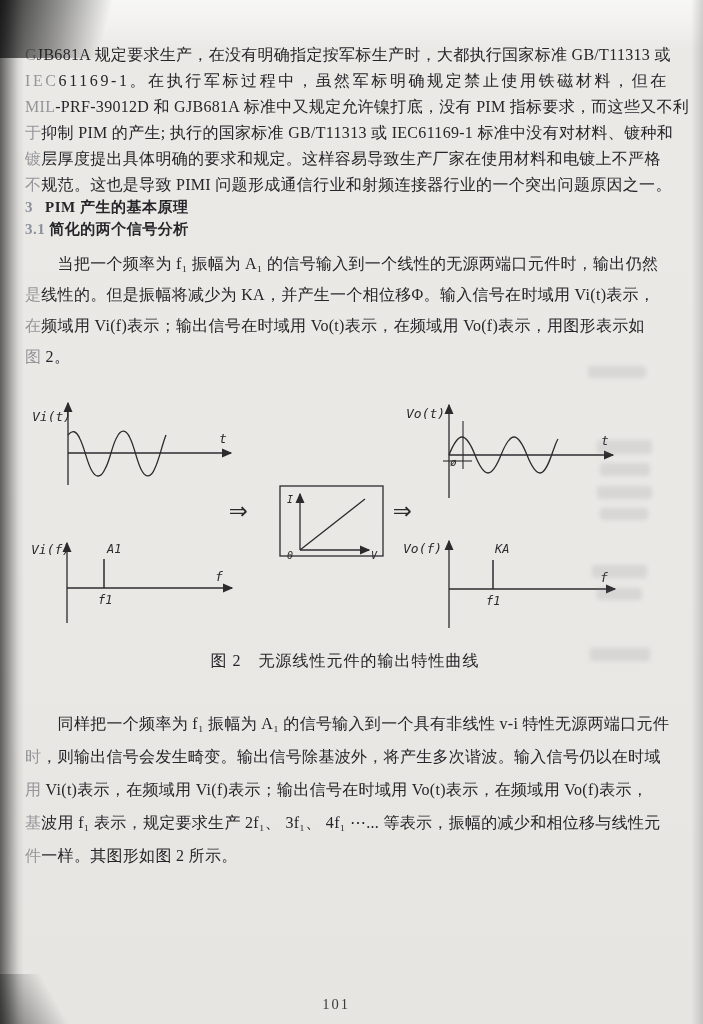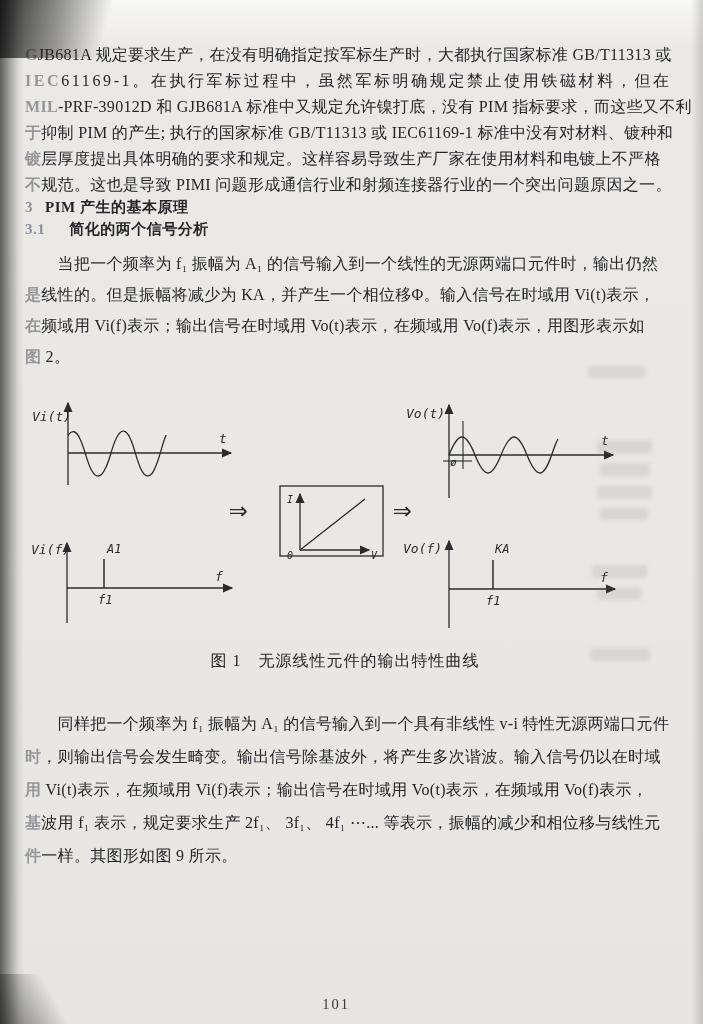--- a/index.html
+++ b/index.html
@@ -16,26 +16,26 @@
   .shadow-bottomleft{position:absolute;left:0;bottom:0;width:70px;height:50px;pointer-events:none;
         background:linear-gradient(60deg,rgba(25,25,25,.6) 0,rgba(0,0,0,0) 70%);}
   .shadow-right{position:absolute;right:0;top:0;bottom:0;width:12px;pointer-events:none;
         background:linear-gradient(to left,rgba(110,110,110,.28),rgba(0,0,0,0));}
   
   .tblock{position:absolute;left:25px;width:655px;}
   .line{height:26px;line-height:26px;font-size:16px;letter-spacing:.3px;white-space:nowrap;}
   .p2 .line{height:31px;line-height:31px;}
   .p3 .line{height:33px;line-height:33px;}
   .line.wide{letter-spacing:2.6px;}
-  .lead{color:#95969a;font-weight:bold;}
+  .lead{color:#95969a;}
   .heading{position:absolute;left:25px;width:655px;height:22px;line-height:22px;
         font-size:15px;font-weight:700;letter-spacing:.5px;white-space:nowrap;}
   .heading .num{color:#8a9099;margin-right:12px;font-weight:700;}
   .heading.sub{font-weight:600;}
-  .heading.sub .num{margin-right:24px;}
+  .heading.sub .num{margin-right:4px;}
   .caption{position:absolute;left:0;top:651px;width:690px;text-align:center;
         font-size:16px;letter-spacing:1px;}
   .pagenum{position:absolute;left:0;top:996px;width:672px;text-align:center;
         font-size:14.5px;letter-spacing:2px;color:#3a3a3e;}
   
   .fig{position:absolute;left:25px;top:393px;width:660px;height:252px;font-style:italic;}
   .fig svg{display:block;}
   .fig text{font-family:"DejaVu Sans Mono","Liberation Mono",monospace;fill:#2b2b2e;}
   .dblarrow{font-family:"DejaVu Sans",sans-serif;font-size:31px;fill:#2b2b2e;}
   
@@ -147,38 +147,38 @@
         <line x1="424" y1="196" x2="590" y2="196" marker-end="url(#ah)"></line>
         <line x1="468" y1="196" x2="468" y2="167" stroke-width="1.5"></line>
       </g>
       <text x="378" y="160" font-size="13">Vo(f)</text>
       <text x="575" y="189" font-size="13">f</text>
       <text x="470" y="160" font-size="12">KA</text>
       <text x="461" y="212" font-size="12">f1</text>
     </svg>
   </div>
 
-  <div class="caption">图 1　无源线性元件的输出特性曲线</div>
+  <div class="caption">图 2　无源线性元件的输出特性曲线</div>
 
   <div class="tblock p3" style="top:707px;">
 
   <div class="line">
       <span class="lead"></span><span>　　同样把一个频率为 f₁ 振幅为 A₁ 的信号输入到一个具有非线性 v-i 特性无源两端口元件</span>
     </div>
       <div class="line">
       <span class="lead">时</span><span>，则输出信号会发生畸变。输出信号除基波外，将产生多次谐波。输入信号仍以在时域</span>
     </div>
       <div class="line">
       <span class="lead">用</span><span> Vi(t)表示，在频域用 Vi(f)表示；输出信号在时域用 Vo(t)表示，在频域用 Vo(f)表示，</span>
     </div>
       <div class="line">
       <span class="lead">基</span><span>波用 f₁ 表示，规定要求生产 2f₁、 3f₁、 4f₁ ⋯... 等表示，振幅的减少和相位移与线性元</span>
     </div>
       <div class="line">
-      <span class="lead">件</span><span>一样。其图形如图 9 所示。</span>
+      <span class="lead">件</span><span>一样。其图形如图 2 所示。</span>
     </div>
     </div>
 
   <div class="pagenum">101</div>
 
   <div class="smudge" style="left:588px;top:366px;width:58px;height:12px;"></div>
   <div class="smudge" style="left:597px;top:440px;width:55px;height:14px;"></div>
   <div class="smudge" style="left:600px;top:463px;width:50px;height:13px;"></div>
   <div class="smudge" style="left:597px;top:486px;width:55px;height:13px;"></div>
   <div class="smudge" style="left:600px;top:508px;width:48px;height:12px;"></div>

